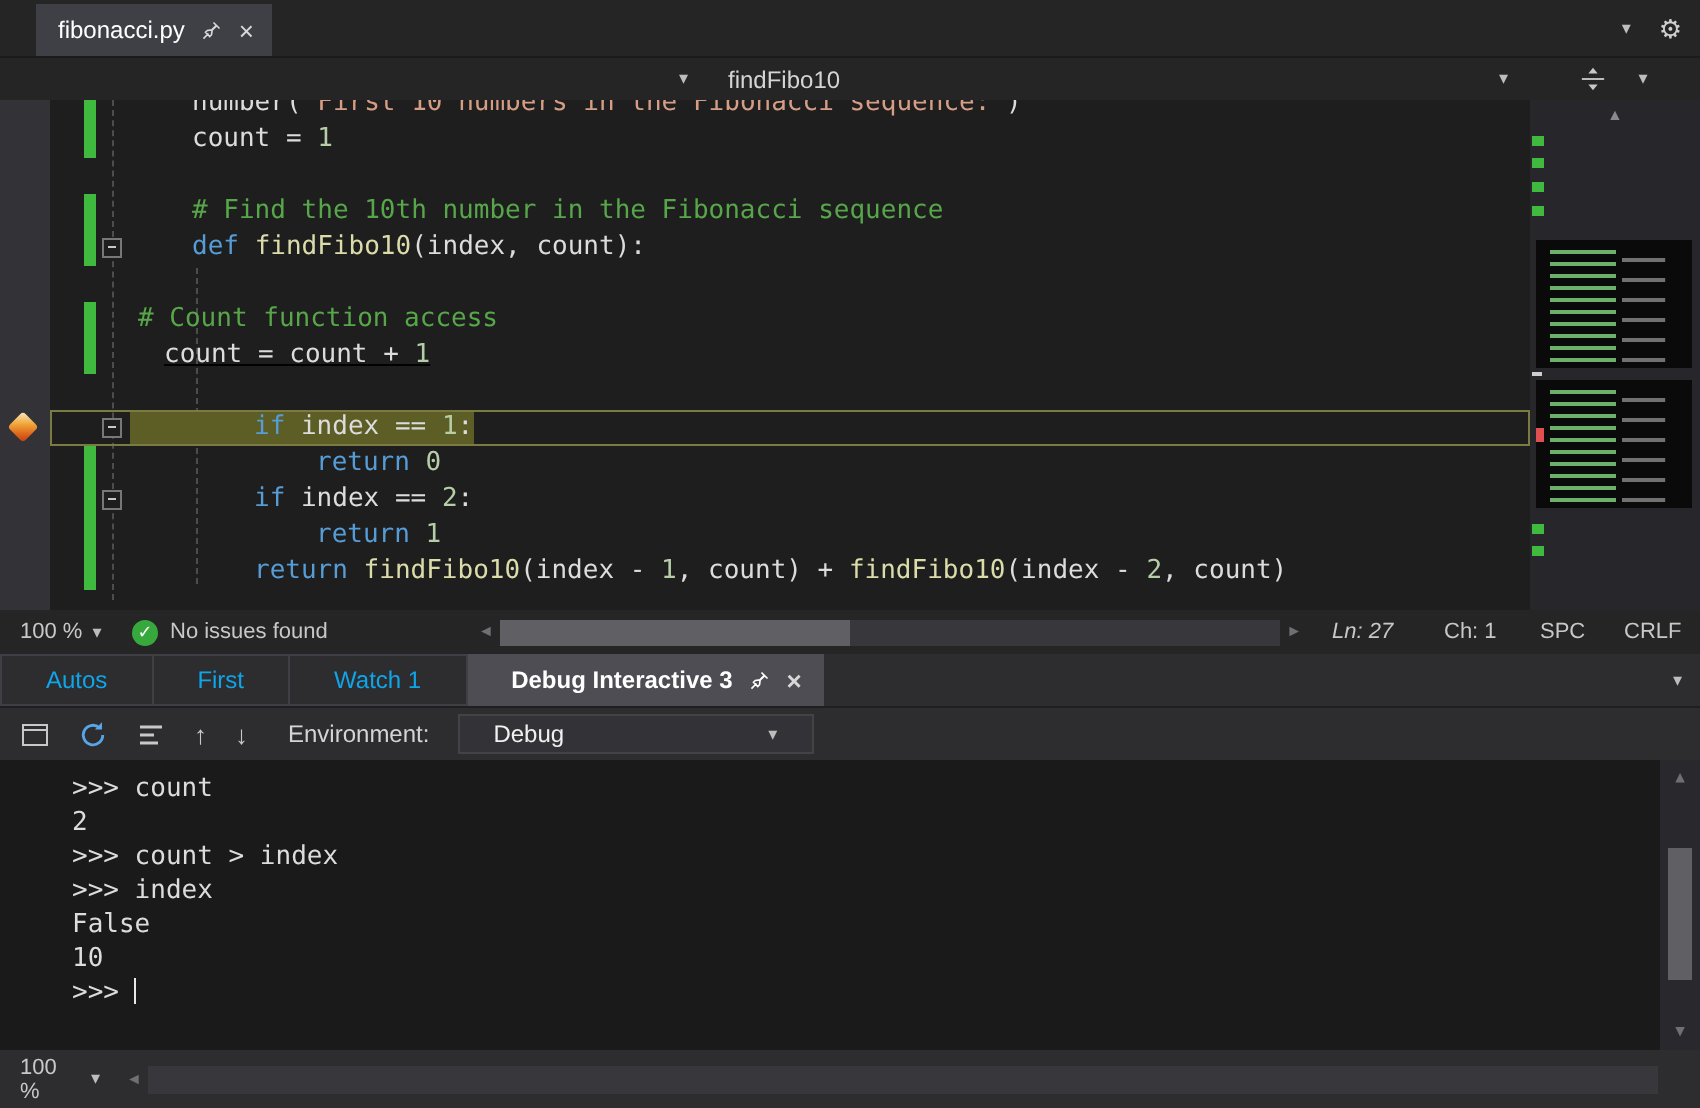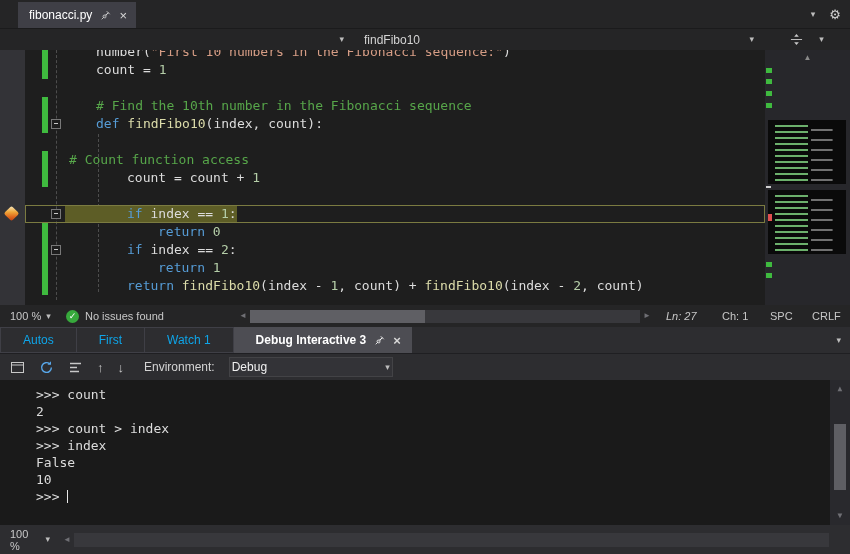--- a/index.html
+++ b/index.html
@@ -74,21 +74,21 @@
   .ttab:first-child{border-left:1px solid #3f3f46;}
   .ttab.active{background:#4d4d53;color:#fff;font-weight:bold;border-color:#4d4d53;gap:8px;padding-right:10px;}
   .ttabs-chev{position:absolute;right:9px;top:0;height:26px;display:flex;align-items:center;}
 
   
   .itoolbar{height:27px;background:#2d2d30;border-top:1px solid #1f1f22;display:flex;align-items:center;gap:14px;padding-left:10px;font-size:12px;color:#d4d4d4;flex:0 0 auto;}
   .tico{display:flex;align-items:center;}
   .tico svg{display:block;}
   .arrow{font-size:13px;color:#c8c8c8;}
   .env-label{margin-left:6px;}
-  .combo{width:164px;height:20px;background:#333337;border:1px solid #434346;display:flex;align-items:center;padding:0 2px;color:#f0f0f0;}
+  .combo{width:178px;height:20px;background:#333337;border:1px solid #434346;display:flex;align-items:center;padding:0 17px;color:#f0f0f0;}
   .combo .lbl{flex:1;font-size:12px;}
 
   
   .console{height:145px;background:#1a1a1a;position:relative;flex:0 0 auto;font-family:"DejaVu Sans Mono",monospace;font-size:13px;color:#dcdcdc;}
   .cout{position:absolute;top:6px;left:36px;right:26px;}
   .console-line{height:17px;line-height:17px;white-space:pre;}
   .caret{display:inline-block;width:1px;height:13px;background:#e8e8e8;vertical-align:-2px;}
   .vsb{position:absolute;top:0;bottom:0;right:0;width:20px;background:#29292d;}
   .vsb .sb-ar{position:absolute;left:0;right:0;text-align:center;}
   .vsb-thumb{position:absolute;left:4px;width:12px;background:#5f5f64;}
@@ -147,21 +147,21 @@
       <div class="guide" style="left:31px;top:0;height:250px;"></div>
       <div class="guide" style="left:73px;top:84px;height:158px;"></div>
       <div class="lines">
           <div class="code-line"><span class="change-bar"></span><span class="code-text" style="margin-left: 71px;"><span class="tk-id">number</span><span class="tk-pl">(</span><span class="tk-st">"First 10 numbers in the Fibonacci sequence:"</span><span class="tk-pl">)</span></span></div>
           <div class="code-line"><span class="change-bar"></span><span class="code-text" style="margin-left: 71px;"><span class="tk-id">count</span><span class="tk-pl"> = </span><span class="tk-nu">1</span></span></div>
           <div class="code-line"><span class="code-text" style="margin-left: 71px;"></span></div>
           <div class="code-line"><span class="change-bar"></span><span class="code-text" style="margin-left: 71px;"><span class="tk-co"># Find the 10th number in the Fibonacci sequence</span></span></div>
           <div class="code-line"><span class="change-bar"></span><span class="collapse-box"></span><span class="code-text" style="margin-left: 71px;"><span class="tk-kw">def </span><span class="tk-fn">findFibo10</span><span class="tk-pl">(index, count):</span></span></div>
           <div class="code-line"><span class="code-text" style="margin-left: 71px;"></span></div>
           <div class="code-line"><span class="change-bar"></span><span class="code-text" style="margin-left: 44px;"><span class="tk-co"># Count function access</span></span></div>
-          <div class="code-line"><span class="change-bar"></span><span class="code-text" style="margin-left: 102px;"><span class="tk-id">count</span><span class="tk-pl"> = </span><span class="tk-id">count</span><span class="tk-pl"> + </span><span class="tk-nu">1</span></span></div>
+          <div class="code-line"><span class="change-bar"></span><span class="code-text" style="margin-left: 57px; text-decoration: underline;"><span class="tk-id">count</span><span class="tk-pl"> = </span><span class="tk-id">count</span><span class="tk-pl"> + </span><span class="tk-nu">1</span></span></div>
           <div class="code-line"><span class="code-text" style="margin-left: 71px;"></span></div>
           <div class="code-line hl"><span class="collapse-box"></span><span class="code-text hl-text" style="margin-left: 40px; padding-left: 62px;"><span class="tk-kw">if </span><span class="tk-id">index</span><span class="tk-pl"> == </span><span class="tk-nu">1</span><span class="tk-pl">:</span></span></div>
           <div class="code-line"><span class="change-bar"></span><span class="code-text" style="margin-left: 133px;"><span class="tk-kw">return </span><span class="tk-nu">0</span></span></div>
           <div class="code-line"><span class="change-bar"></span><span class="collapse-box"></span><span class="code-text" style="margin-left: 102px;"><span class="tk-kw">if </span><span class="tk-id">index</span><span class="tk-pl"> == </span><span class="tk-nu">2</span><span class="tk-pl">:</span></span></div>
           <div class="code-line"><span class="change-bar"></span><span class="code-text" style="margin-left: 133px;"><span class="tk-kw">return </span><span class="tk-nu">1</span></span></div>
           <div class="code-line"><span class="change-bar"></span><span class="code-text" style="margin-left: 102px;"><span class="tk-kw">return </span><span class="tk-fn">findFibo10</span><span class="tk-pl">(index - </span><span class="tk-nu">1</span><span class="tk-pl">, count) + </span><span class="tk-fn">findFibo10</span><span class="tk-pl">(index - </span><span class="tk-nu">2</span><span class="tk-pl">, count)</span></span></div>
         </div>
     </div>
     <div class="minimap">
       <span class="mm-up">▲</span>

